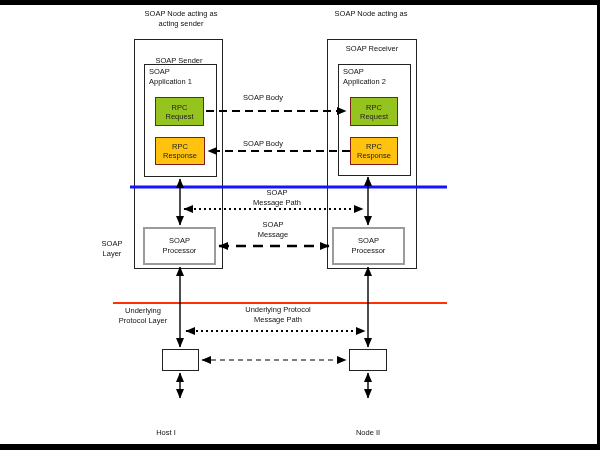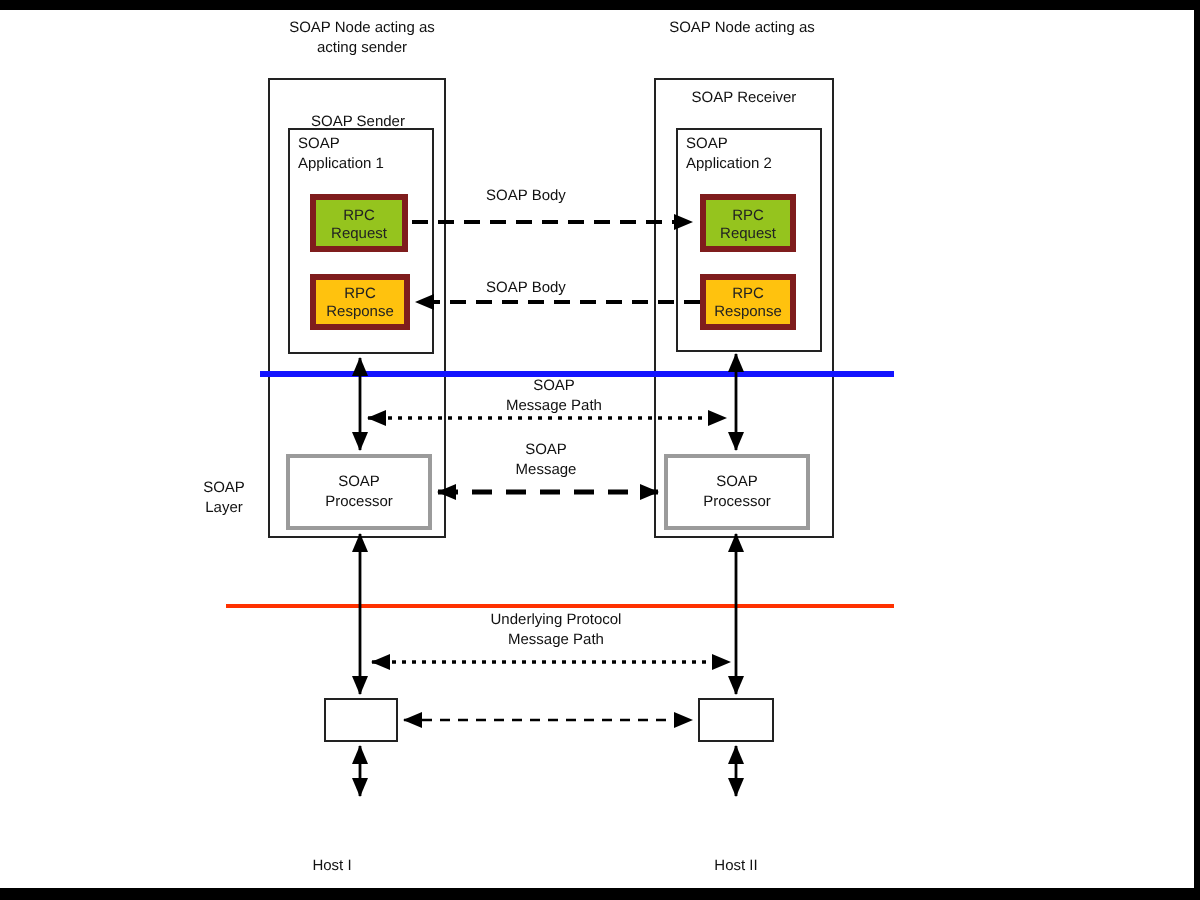--- a/index.html
+++ b/index.html
@@ -4,21 +4,21 @@
 <style>
   html,body{margin:0;padding:0;background:#fff;}
   .canvas{
     position:relative;width:600px;height:450px;background:#fff;overflow:hidden;
     font-family:"Liberation Sans",sans-serif;color:#111;
   }
   .bar{position:absolute;background:#000;}
   .box{position:absolute;background:#fff;border:1px solid #222;box-sizing:border-box;}
   .proc{border:2px solid #9b9b9b;display:flex;flex-direction:column;align-items:center;justify-content:center;
         font-size:7.5px;line-height:10px;text-align:center;}
-  .rpc{position:absolute;border:3px solid #7f1d1d;box-sizing:border-box;display:flex;flex-direction:column;
+  .rpc{position:absolute;border:1px solid #7f1d1d;box-sizing:border-box;display:flex;flex-direction:column;
        align-items:center;justify-content:center;font-size:7.5px;line-height:9px;text-align:center;color:#222;}
   .label{position:absolute;font-size:7.5px;line-height:10px;text-align:center;white-space:nowrap;color:#111;}
   .label.left-align{text-align:left;}
   svg.wires{position:absolute;left:0;top:0;width:600px;height:450px;}
   .dash{stroke:#000;stroke-width:2;stroke-dasharray:8 5;}
   .dash-big{stroke:#000;stroke-width:2.4;stroke-dasharray:10 7;}
   .dash-thin{stroke:#000;stroke-width:1.2;stroke-dasharray:5 4;}
   .dot{stroke:#000;stroke-width:1.8;stroke-dasharray:2 3;}
   .solid{stroke:#000;stroke-width:1.4;}
 </style>
@@ -125,17 +125,21 @@
   </div>
   <div class="label" style="left:228px;top:305px;width:100px;">
     <div>Underlying Protocol</div>
     <div>Message Path</div>
   </div>
 
   <div class="label" style="left:87px;top:239px;width:50px;">
     <div>SOAP</div>
     <div>Layer</div>
   </div>
+  <div class="label" style="left:103px;top:306px;width:80px;">
+    <div>Underlying</div>
+    <div>Protocol Layer</div>
+  </div>
 
   <div class="label" style="left:136px;top:428px;width:60px;">Host I</div>
-  <div class="label" style="left:338px;top:428px;width:60px;">Host II</div>
+  <div class="label" style="left:338px;top:428px;width:60px;">Node II</div>
 
 </div>
 
 </body></html>

